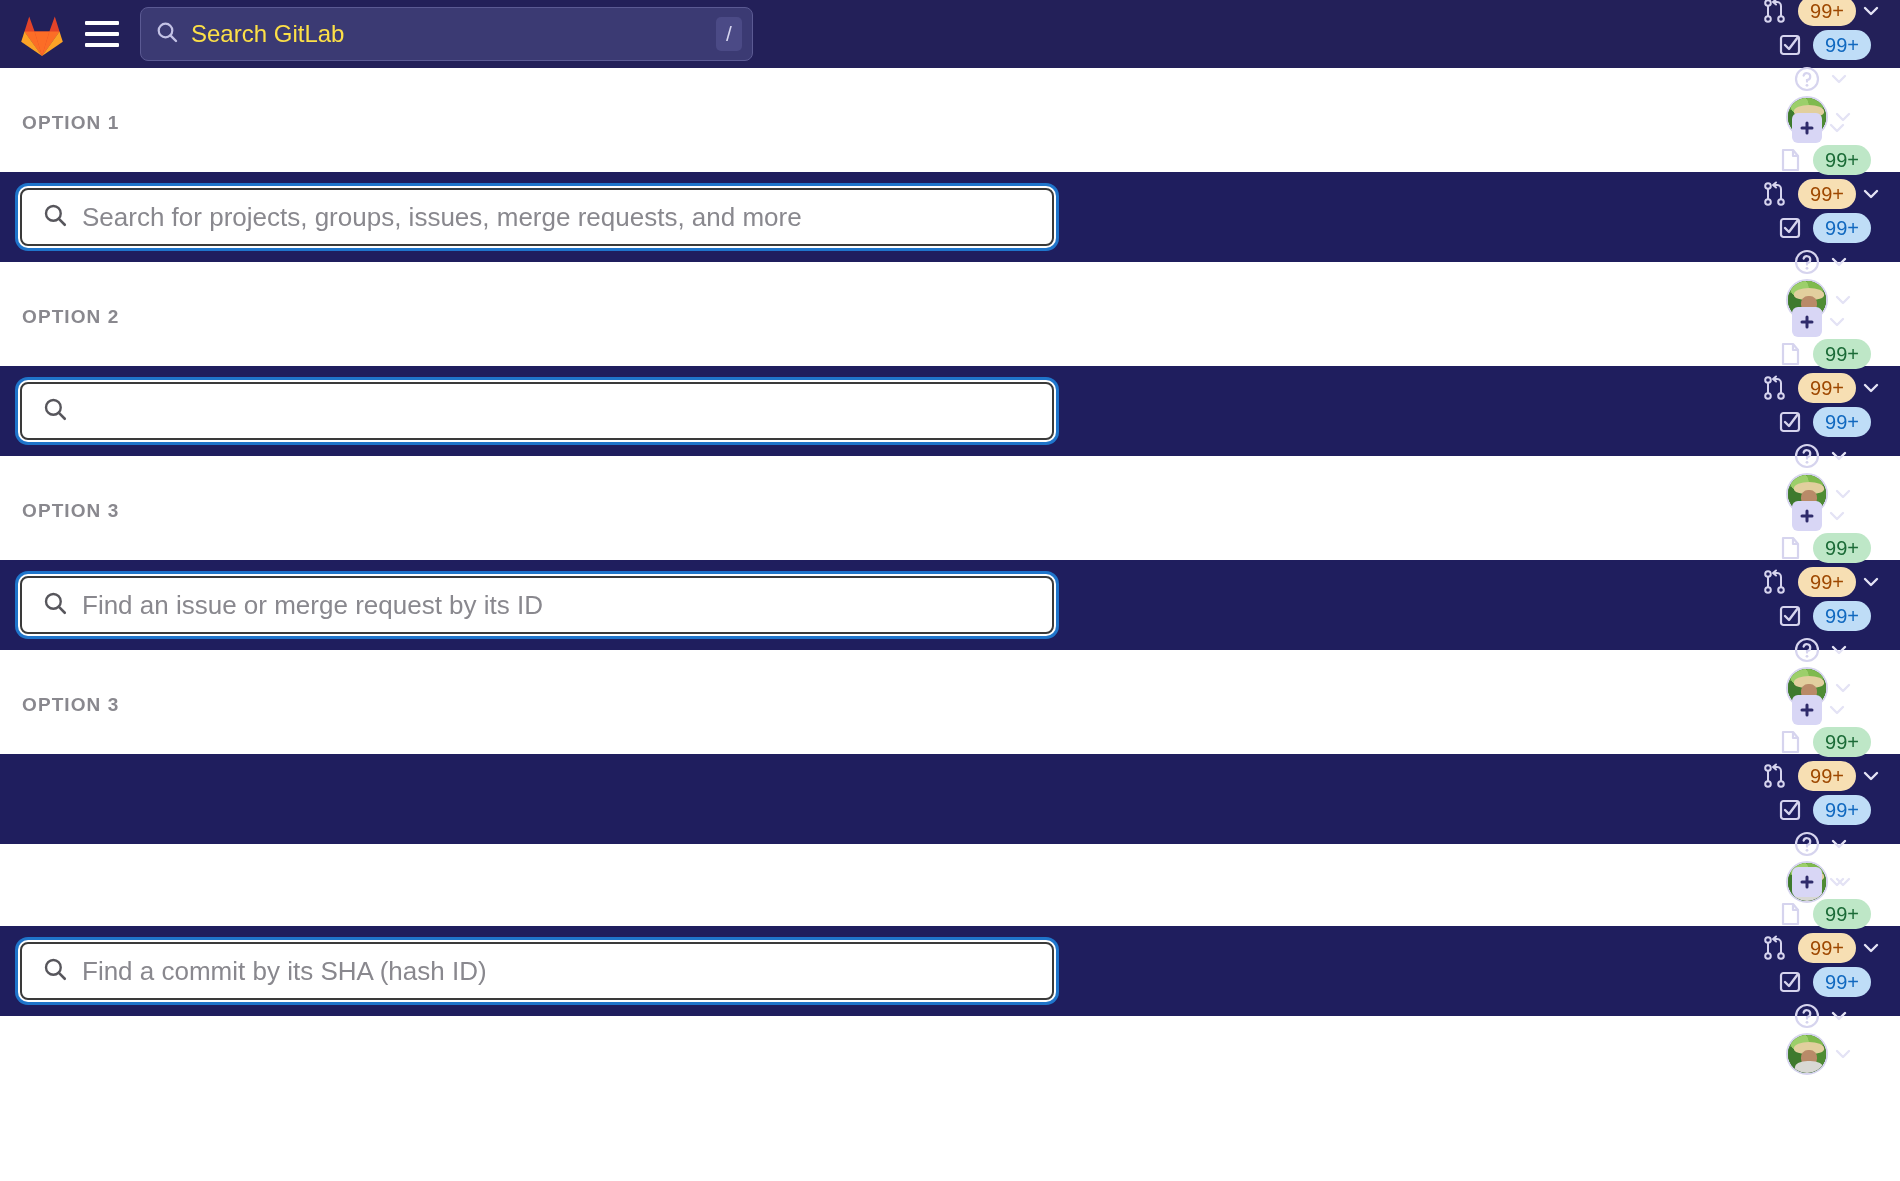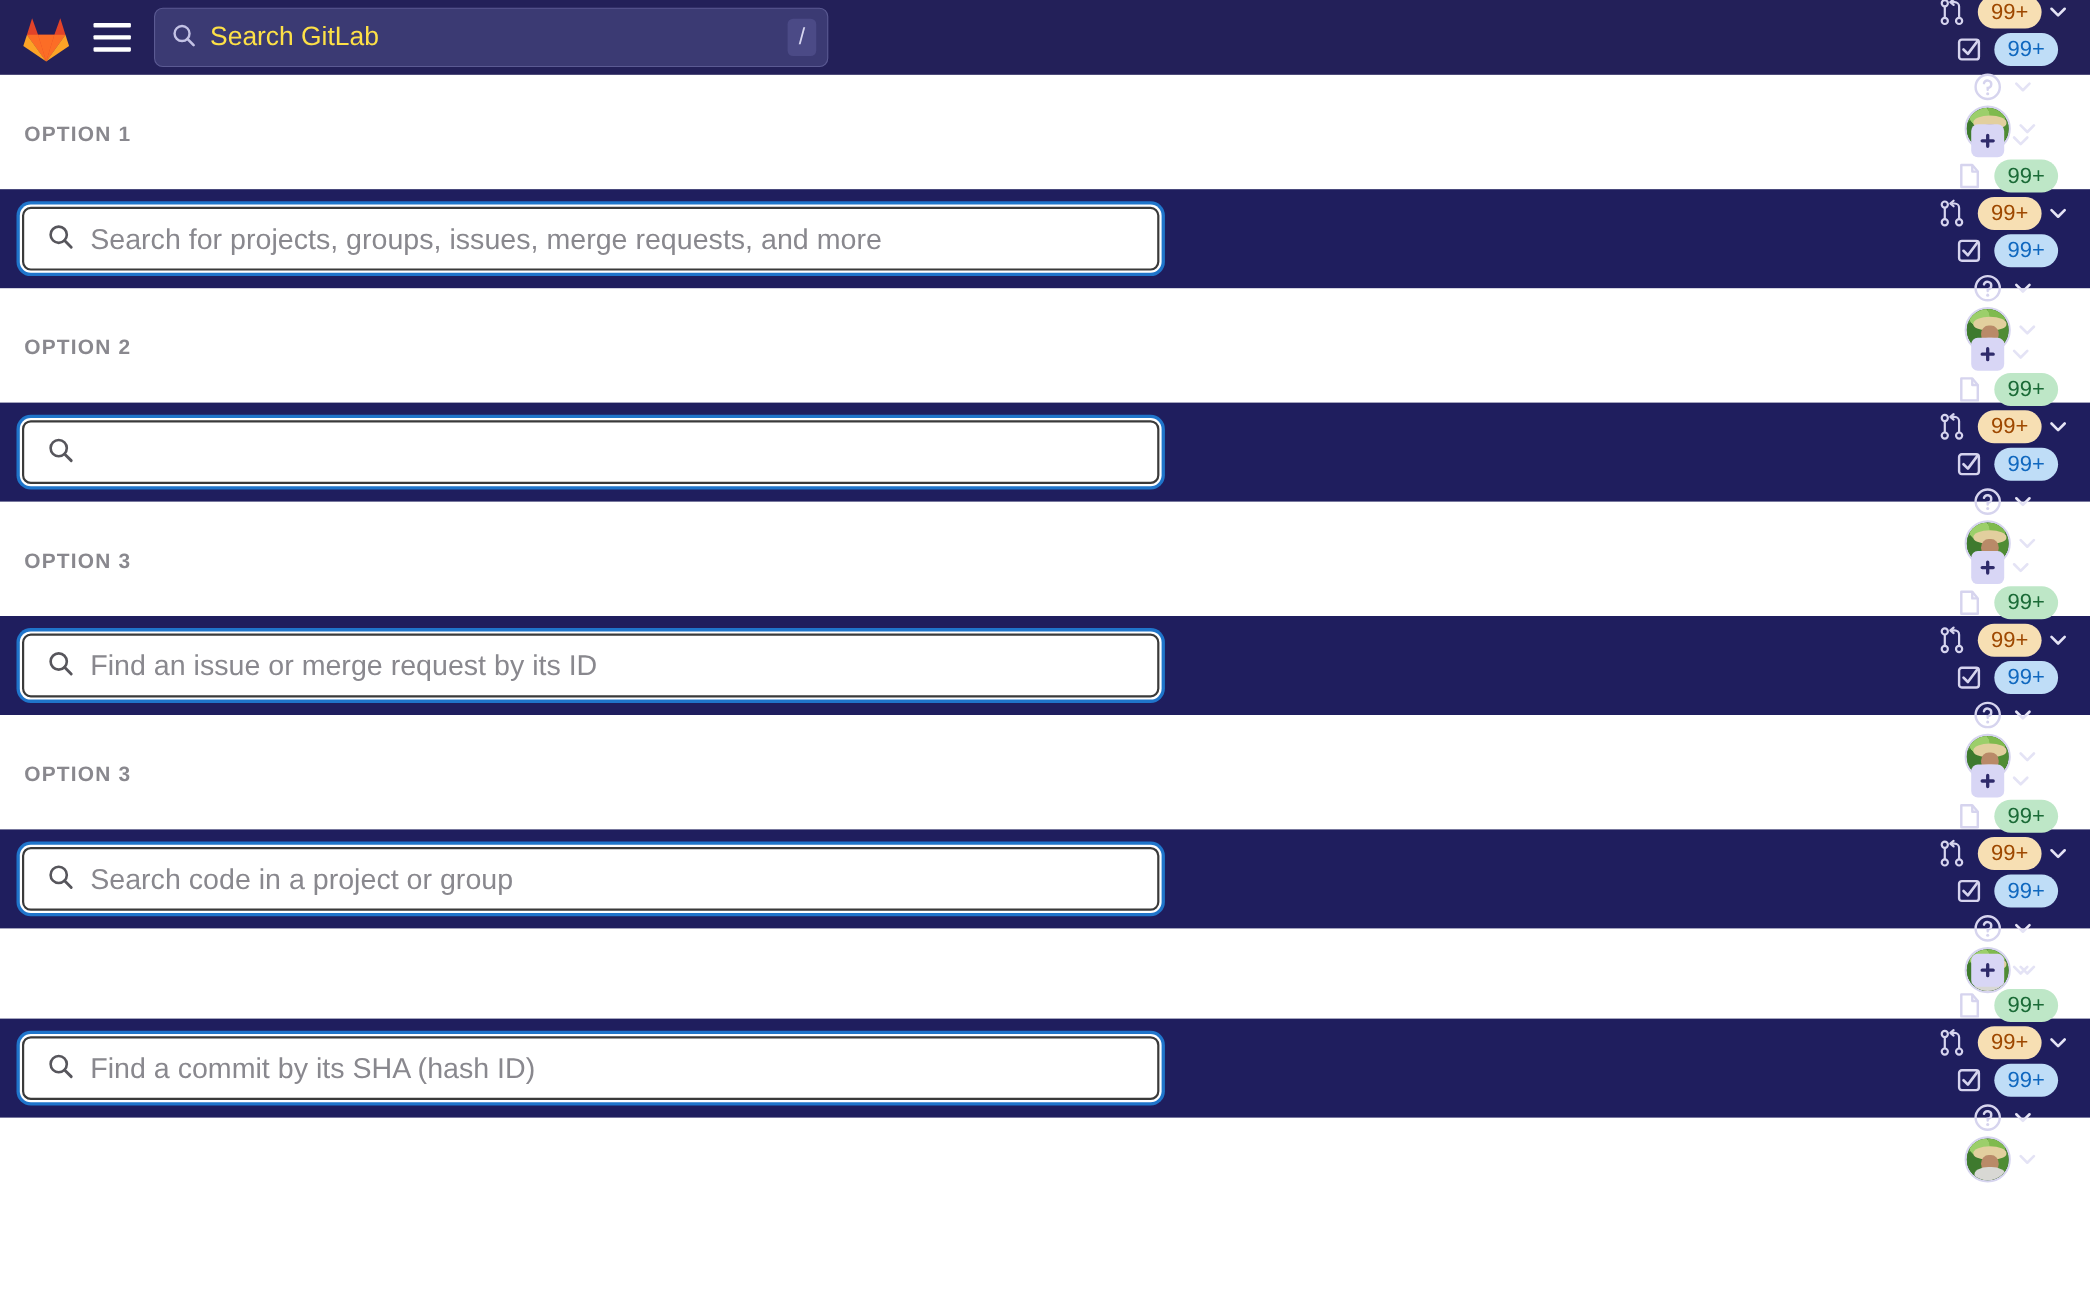--- a/index.html
+++ b/index.html
@@ -571,31 +571,20 @@
         </div>
       </div>
     </div>
   </div>
 
   <div class="option-section">
     <div class="spacer-white" style="height:44px"></div>
     <div class="option-label">OPTION 3</div>
     <div class="spacer-white" style="height:38px"></div>
     <div class="navbar variant">
-      <div class="focus-wrap" style="width: 1038px;">
-        <div class="field">
-          <span>
-            <svg width="26" height="26" viewBox="0 0 24 24">
-                <circle cx="10.5" cy="10.5" r="6.8" fill="none" stroke="#57565C" stroke-width="2.2"></circle>
-                <line x1="15.4" y1="15.4" x2="21" y2="21" stroke="#57565C" stroke-width="2.4" stroke-linecap="round"></line>
-              </svg>
-          </span>
-          <span class="ph">Search code in a project or group</span>
-        </div>
-      </div>
 
       <div class="actions">
         <div class="act">
           <span class="plus-btn">
             <svg width="18" height="18" viewBox="0 0 18 18">
                 <path d="M9 4 V14 M4 9 H14" stroke="#2F2B6B" stroke-width="3" stroke-linecap="round"></path>
               </svg>
           </span>
           <span class="chev">
             <svg width="20" height="20" viewBox="0 0 20 20">

